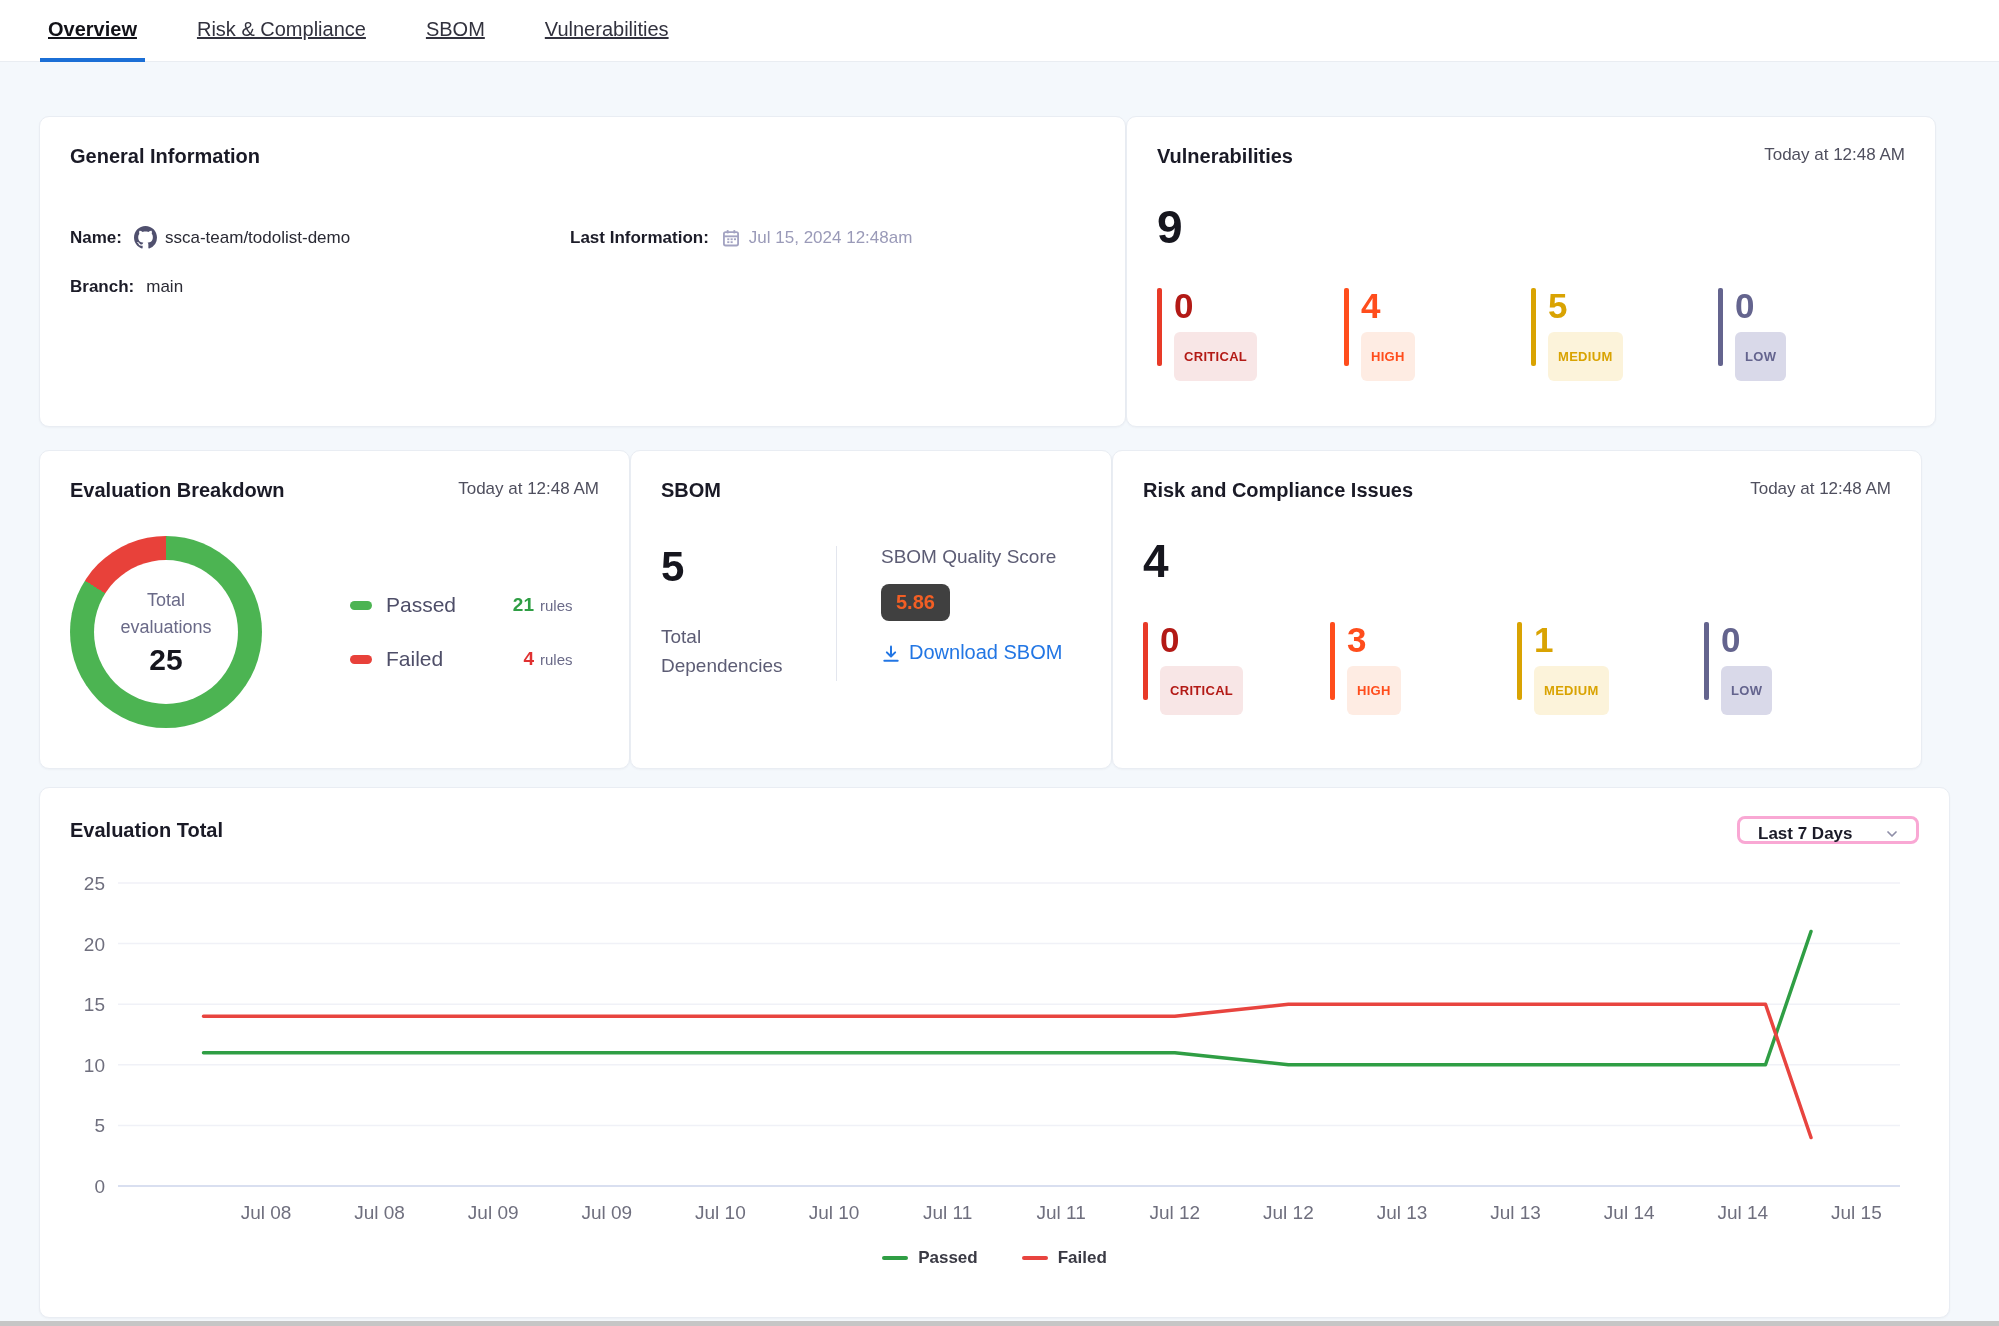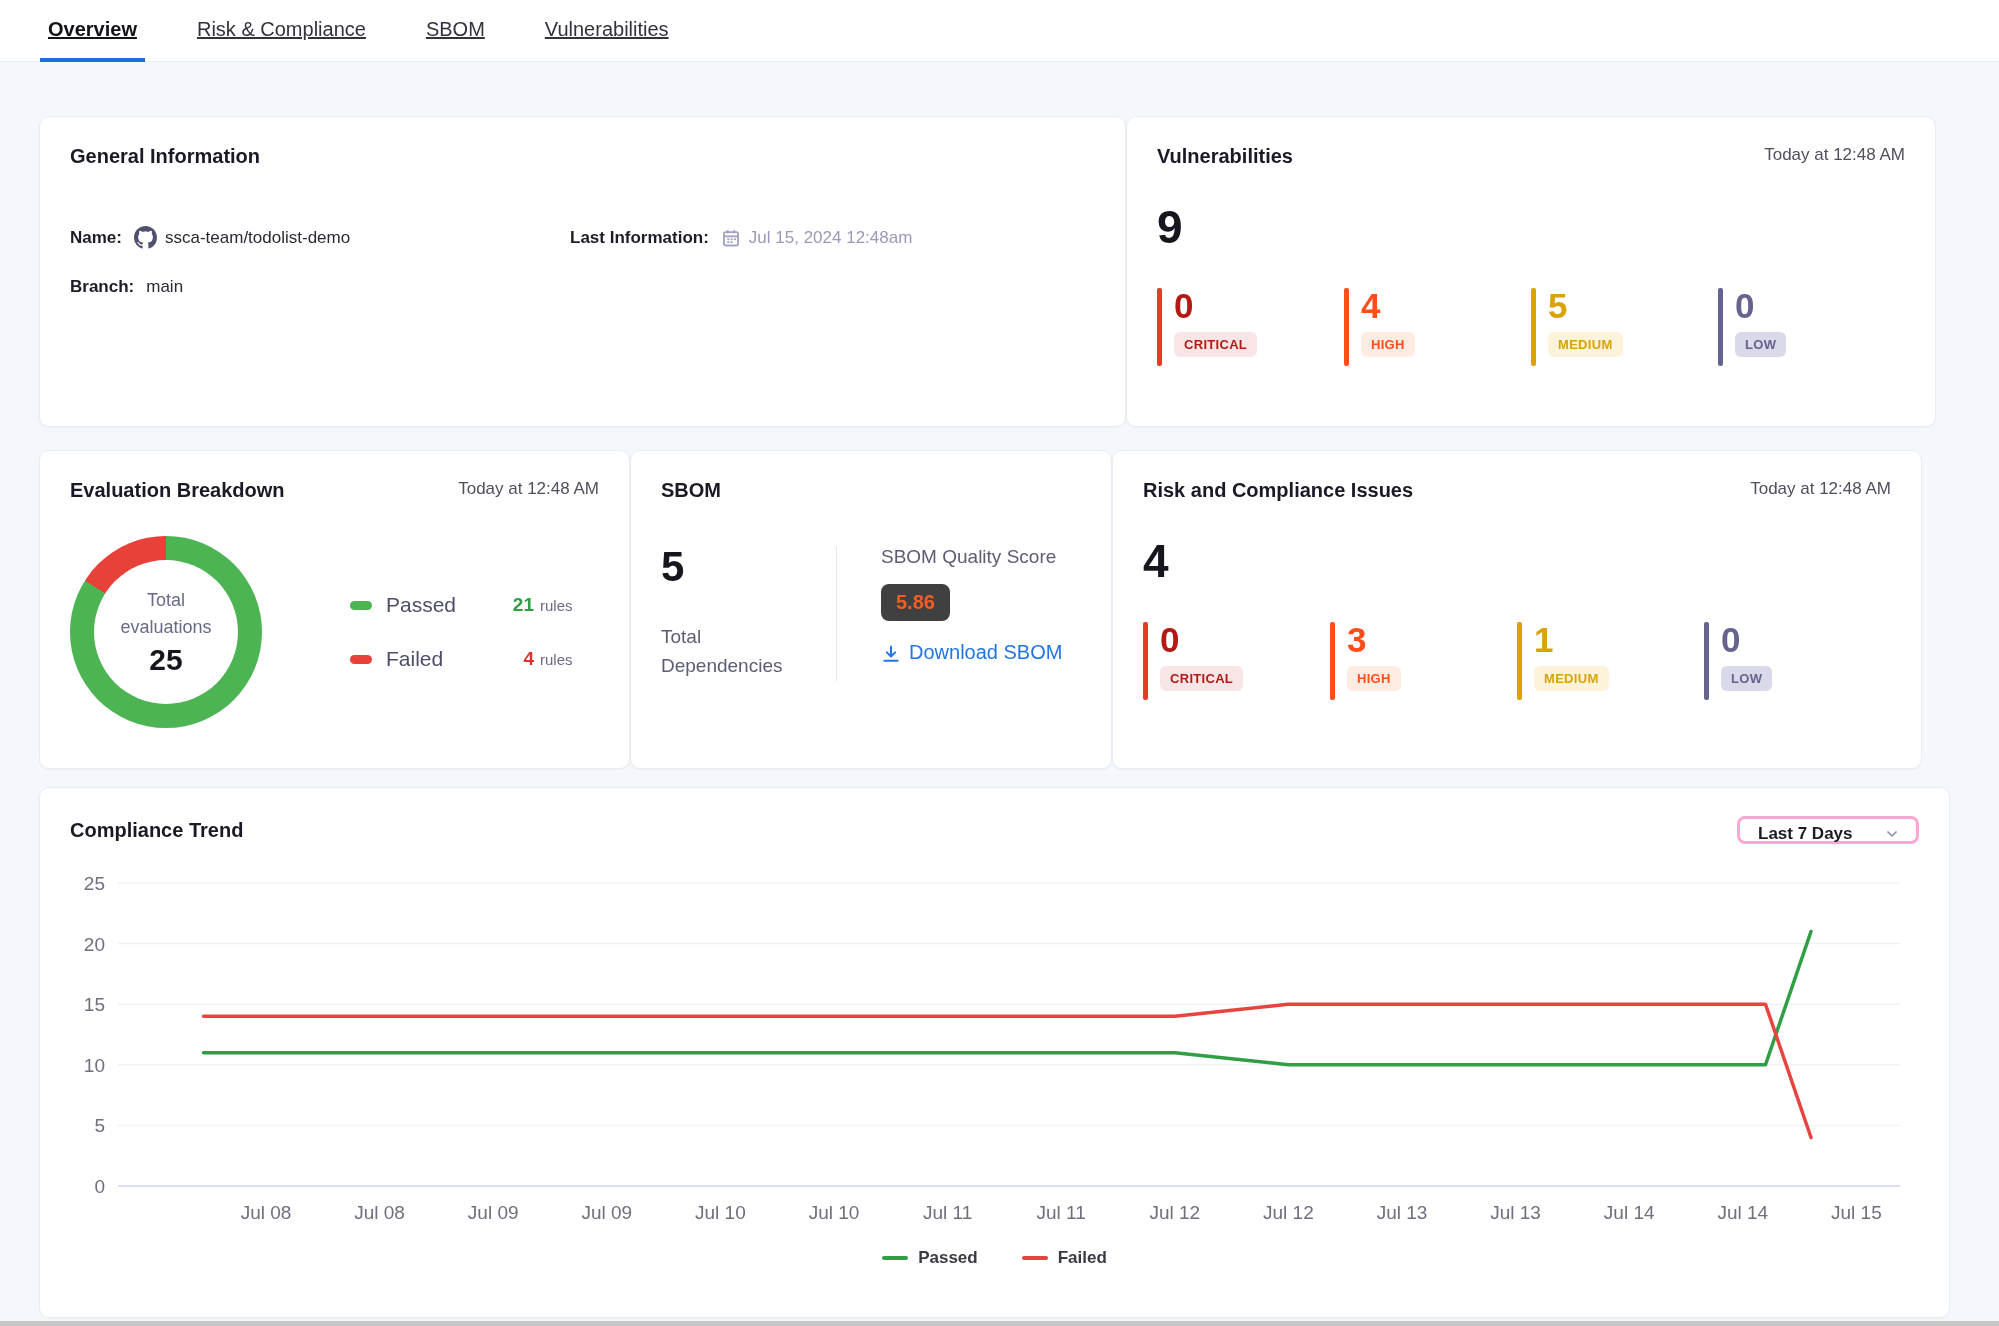--- a/index.html
+++ b/index.html
@@ -35,21 +35,21 @@
   .info-value { color:#2a2a34; display:flex; align-items:center; gap:8px; }
   .info-value.muted { color:#9a9ab8; }
   .icon { display:inline-flex; }
 
   
   .big-num { font-size:46px; font-weight:bold; color:#16161e; line-height:1; margin-top:36px; }
   .sev-row { display:flex; margin-top:38px; }
   .sev { display:flex; gap:12px; width:187px; }
   .sev-bar { width:5px; height:78px; border-radius:2px; background:var(--bar); }
   .sev-count { font-size:35px; font-weight:bold; line-height:1; color:var(--num); }
-  .sev-badge { display:inline-block; margin-top:9px; font-size:13px; font-weight:bold; letter-spacing:.3px; color:var(--num); background:var(--bg); padding:5px 10px; border-radius:6px; }
+  .sev-badge { display:inline-block; margin-top:9px; font-size:13px; font-weight:bold; letter-spacing:.3px; color:var(--num); background:var(--bg); padding:17px 10px; border-radius:6px; }
   .sev-critical { --num:#b31a16; --bar:#e83a28; --bg:#f8e6e6; }
   .sev-high     { --num:#ff4d1c; --bar:#ff4d1c; --bg:#feece3; }
   .sev-medium   { --num:#d9a302; --bar:#d9a302; --bg:#fcf3da; }
   .sev-low      { --num:#64648e; --bar:#64648e; --bg:#d9d9e9; }
 
   
   .break-body { display:flex; align-items:center; margin-top:34px; }
   .donut { width:192px; height:192px; border-radius:50%; position:relative; flex:none; }
   .donut-hole { position:absolute; inset:24px; background:#fff; border-radius:50%; display:flex; flex-direction:column; align-items:center; justify-content:center; }
   .donut-label { font-size:18px; color:#6a6a88; text-align:center; line-height:1.45; }
@@ -277,21 +277,21 @@
           <div class="sev-bar"></div>
           <div><div class="sev-count">0</div>
           <span class="sev-badge">LOW</span></div>
         </div>
       </div>
     </section>
   </div>
 
   <section class="card w-trend">
     <div class="trend-head">
-      <h2 class="card-title">Compliance Trend</h2>
+      <h2 class="card-title">Evaluation Total</h2>
       <div class="range-select">
         <span class="range-label">Last 7 Days</span>
         <span class="icon">
           <svg width="16" height="16" viewBox="0 0 24 24" fill="none" stroke="#8f8fa8" stroke-width="2.6" stroke-linecap="round" stroke-linejoin="round">
               <path d="M6 9l6 6 6-6"></path>
             </svg>
         </span>
       </div>
     </div>
     <svg id="trend-svg" class="trend-chart" viewBox="0 0 1850 362">

